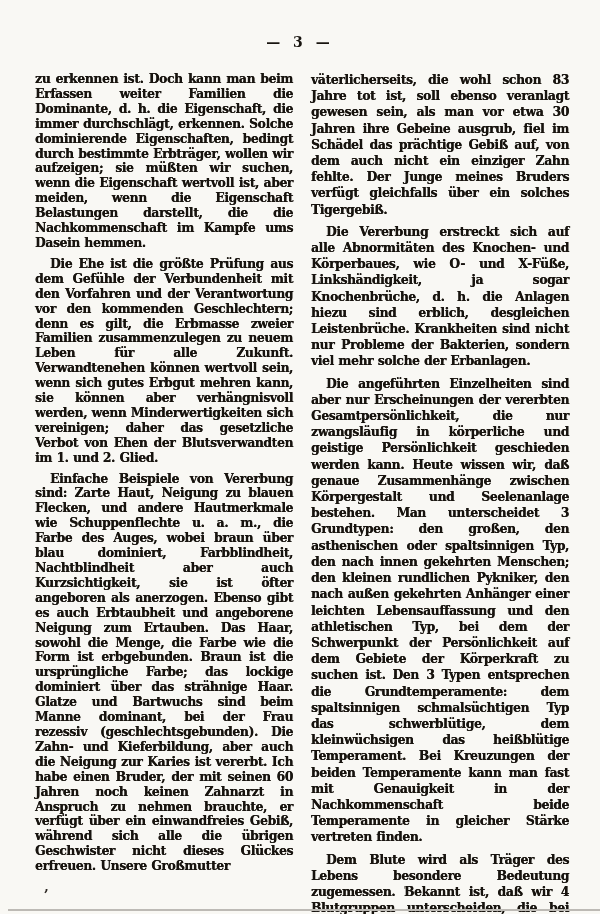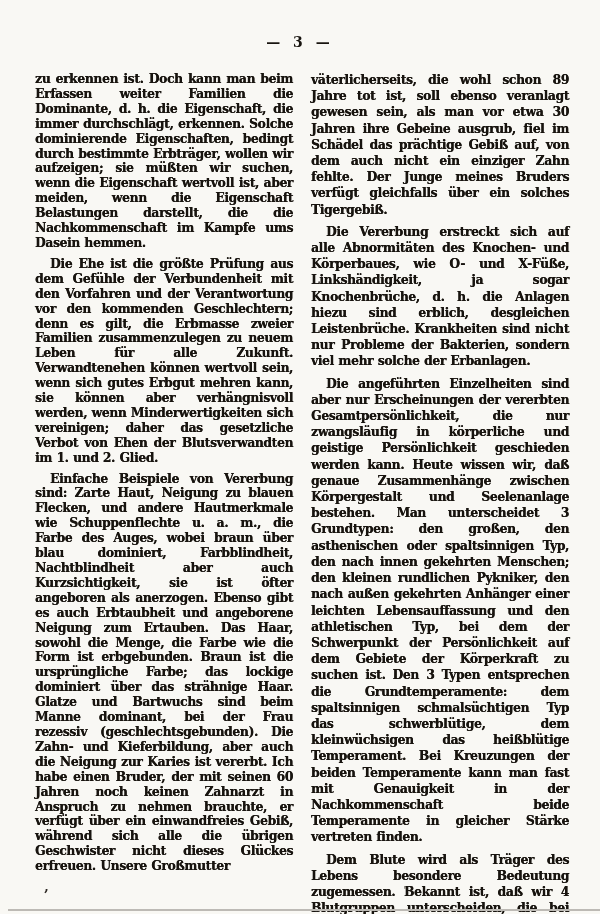--- a/index.html
+++ b/index.html
@@ -58,21 +58,21 @@
 
   <div class="columns">
 
     <div class="column col-left">
       <p class="para">zu erkennen ist. Doch kann man beim Erfassen weiter Familien die Dominante, d. h. die Eigenschaft, die immer durchschlägt, erkennen. Solche dominierende Eigenschaften, bedingt durch bestimmte Erbträger, wollen wir aufzeigen; sie müßten wir suchen, wenn die Eigenschaft wertvoll ist, aber meiden, wenn die Eigenschaft Belastungen darstellt, die die Nachkommenschaft im Kampfe ums Dasein hemmen.</p>
       <p class="para indent">Die Ehe ist die größte Prüfung aus dem Gefühle der Verbundenheit mit den Vorfahren und der Verantwortung vor den kommenden Geschlechtern; denn es gilt, die Erbmasse zweier Familien zusammenzulegen zu neuem Leben für alle Zukunft. Verwandtenehen können wertvoll sein, wenn sich gutes Erbgut mehren kann, sie können aber verhängnisvoll werden, wenn Minderwertigkeiten sich vereinigen; daher das gesetzliche Verbot von Ehen der Blutsverwandten im 1. und 2. Glied.</p>
       <p class="para indent">Einfache Beispiele von Vererbung sind: Zarte Haut, Neigung zu blauen Flecken, und andere Hautmerkmale wie Schuppenflechte u. a. m., die Farbe des Auges, wobei braun über blau dominiert, Farbblindheit, Nachtblindheit aber auch Kurzsichtigkeit, sie ist öfter angeboren als anerzogen. Ebenso gibt es auch Erbtaubheit und angeborene Neigung zum Ertauben. Das Haar, sowohl die Menge, die Farbe wie die Form ist erbgebunden. Braun ist die ursprüngliche Farbe; das lockige dominiert über das strähnige Haar. Glatze und Bartwuchs sind beim Manne dominant, bei der Frau rezessiv (geschlechtsgebunden). Die Zahn- und Kieferbildung, aber auch die Neigung zur Karies ist vererbt. Ich habe einen Bruder, der mit seinen 60 Jahren noch keinen Zahnarzt in Anspruch zu nehmen brauchte, er verfügt über ein einwandfreies Gebiß, während sich alle die übrigen Geschwister nicht dieses Glückes erfreuen. Unsere Großmutter</p>
     </div>
 
     <div class="column col-right">
-      <p class="para">väterlicherseits, die wohl schon 89 Jahre tot ist, soll ebenso veranlagt gewesen sein, als man vor etwa 30 Jahren ihre Gebeine ausgrub, fiel im Schädel das prächtige Gebiß auf, von dem auch nicht ein einziger Zahn fehlte. Der Junge meines Bruders verfügt gleichfalls über ein solches Tigergebiß.</p>
+      <p class="para">väterlicherseits, die wohl schon 83 Jahre tot ist, soll ebenso veranlagt gewesen sein, als man vor etwa 30 Jahren ihre Gebeine ausgrub, fiel im Schädel das prächtige Gebiß auf, von dem auch nicht ein einziger Zahn fehlte. Der Junge meines Bruders verfügt gleichfalls über ein solches Tigergebiß.</p>
       <p class="para indent">Die Vererbung erstreckt sich auf alle Abnormitäten des Knochen- und Körperbaues, wie O- und X-Füße, Linkshändigkeit, ja sogar Knochenbrüche, d. h. die Anlagen hiezu sind erblich, desgleichen Leistenbrüche. Krankheiten sind nicht nur Probleme der Bakterien, sondern viel mehr solche der Erbanlagen.</p>
       <p class="para indent">Die angeführten Einzelheiten sind aber nur Erscheinungen der vererbten Gesamtpersönlichkeit, die nur zwangsläufig in körperliche und geistige Persönlichkeit geschieden werden kann. Heute wissen wir, daß genaue Zusammenhänge zwischen Körpergestalt und Seelenanlage bestehen. Man unterscheidet 3 Grundtypen: den großen, den asthenischen oder spaltsinnigen Typ, den nach innen gekehrten Menschen; den kleinen rundlichen Pykniker, den nach außen gekehrten Anhänger einer leichten Lebensauffassung und den athletischen Typ, bei dem der Schwerpunkt der Persönlichkeit auf dem Gebiete der Körperkraft zu suchen ist. Den 3 Typen entsprechen die Grundtemperamente: dem spaltsinnigen schmalsüchtigen Typ das schwerblütige, dem kleinwüchsigen das heißblütige Temperament. Bei Kreuzungen der beiden Temperamente kann man fast mit Genauigkeit in der Nachkommenschaft beide Temperamente in gleicher Stärke vertreten finden.</p>
       <p class="para indent">Dem Blute wird als Träger des Lebens besondere Bedeutung zugemessen. Bekannt ist, daß wir 4 Blutgruppen unterscheiden, die bei Blutübertragungen genauest beobachtet werden müssen. In der Vererbung spielen diese Blutgruppen eine derartige Rolle, daß heute bei Vater-</p>
     </div>
 
   </div>
 
   <div class="stray-mark">‚</div>
 
   <div class="ink-dot"></div>

